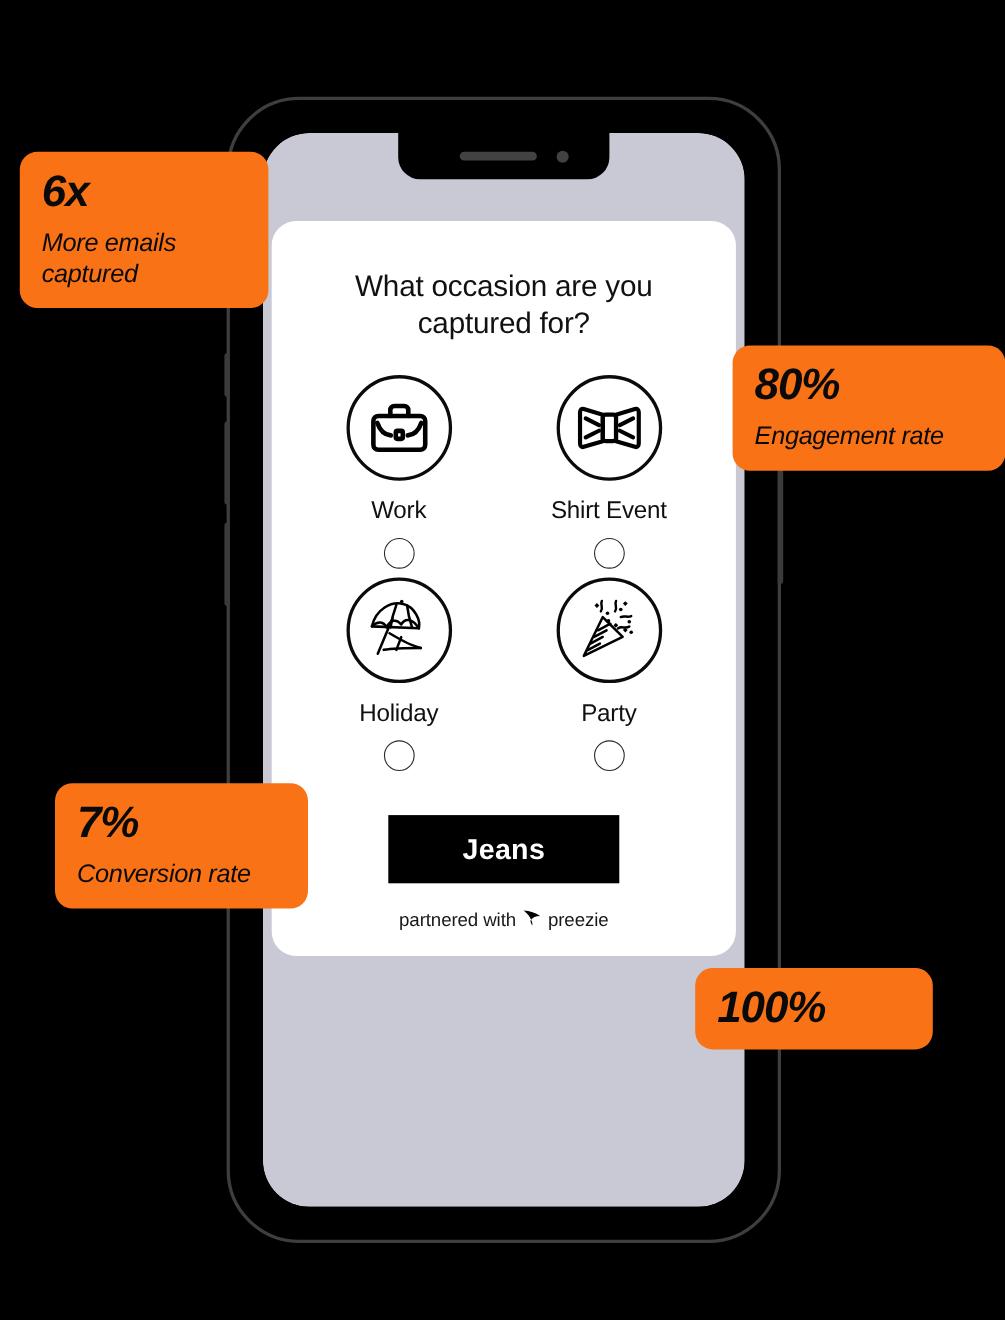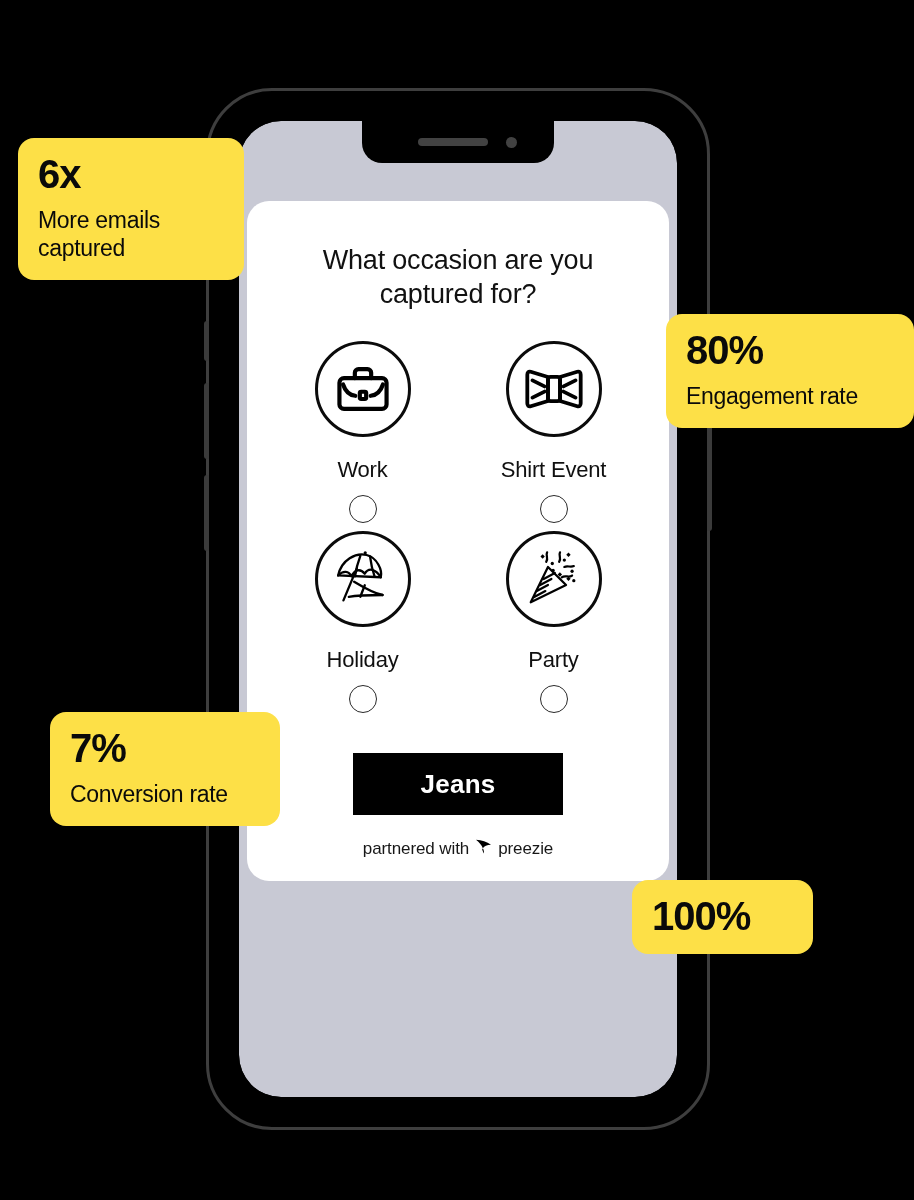--- a/index.html
+++ b/index.html
@@ -70,50 +70,50 @@
   .options{
     margin-top:30px;
     display:grid; grid-template-columns:1fr 1fr; row-gap:8px;
   }
   .option{ text-align:center; }
   .opt-circle{
     width:96px; height:96px; border:3px solid #0b0b0b; border-radius:50%;
     margin:0 auto; display:flex; align-items:center; justify-content:center;
   }
   .opt-circle svg{ display:block; }
-  .opt-label{ margin-top:20px; font-size:22px; color:#101010; letter-spacing:-.2px;}
+  .opt-label{ margin-top:14px; font-size:22px; color:#101010; letter-spacing:-.2px;}
   .opt-radio{
     width:28px; height:28px; border:1.6px solid #2a2a2a; border-radius:50%;
     margin:12px auto 0; background:#fff;
   }
   .next-btn{
     display:block; width:210px; height:62px; margin:40px auto 0;
     background:#000; color:#fff; border:none; border-radius:0;
     font-size:26px; font-weight:bold; letter-spacing:.3px;
     font-family:"Liberation Sans", sans-serif; cursor:pointer;
   }
   .partner{
     margin-top:24px; text-align:center;
     font-size:17px; color:#171717; letter-spacing:-.1px;
     display:flex; align-items:center; justify-content:center; gap:6px;
   }
   .preezie-mark{ display:inline-block; vertical-align:middle; }
 
   
   .badge{
-    position:absolute; background:#fde047; border-radius:16px;
-    padding:16px 20px 18px; z-index:20; color:#0a0a0a;
+    position:absolute; background:#f97316; border-radius:16px;
+    padding:16px 20px 18px; z-index:20; color:#0a0a0a;font-style:italic;
   }
   .badge-value{ font-size:40px; font-weight:bold; line-height:1.0; letter-spacing:-1px;}
   .badge-label{ font-size:23px; line-height:1.22; margin-top:12px; letter-spacing:-.3px;}
 
   #badge-emails     { left:18px;  top:138px; width:226px; }
   #badge-engagement { left:666px; top:314px; width:248px; }
   #badge-conversion { left:50px;  top:712px; width:230px; }
-  #badge-firstparty { left:632px; top:880px; width:181px; }
+  #badge-firstparty { left:632px; top:880px; width:216px; }
 </style>
 </head>
 <body>
 
 <div id="stage">
 
   <div class="phone-outer">
 
     <div class="btn-side btn-mute"></div>
     <div class="btn-side btn-vol-up"></div>

